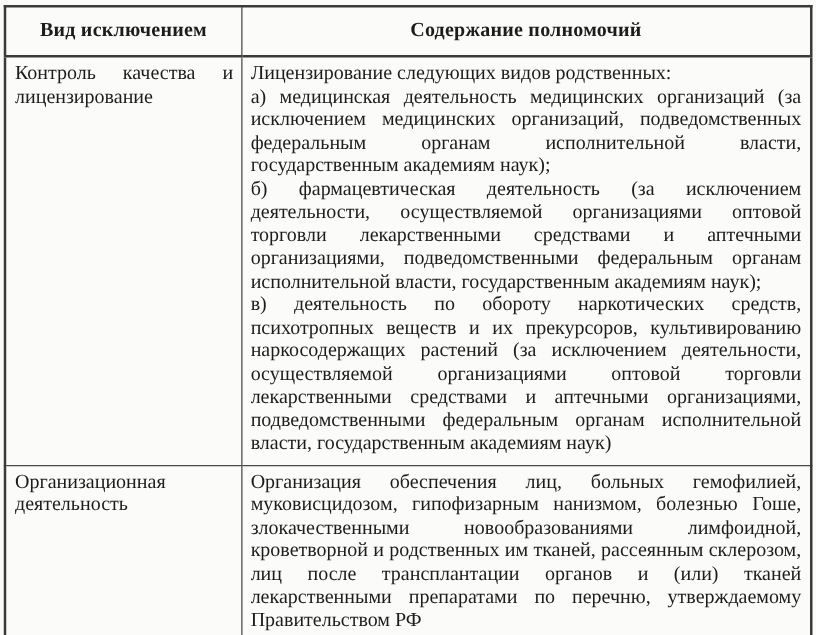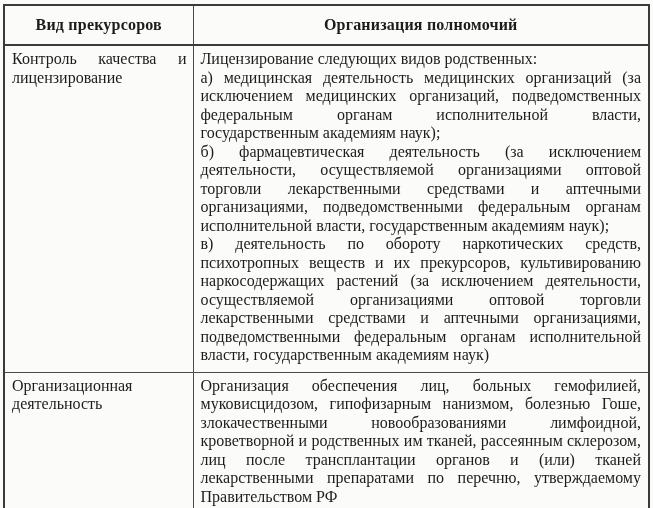--- a/index.html
+++ b/index.html
@@ -54,22 +54,22 @@
 </head>
 <body>
 
 <table class="doc-table">
   <colgroup>
     <col class="col-activity">
     <col class="col-content">
   </colgroup>
   <thead>
     <tr>
-      <th>Вид прекурсоров</th>
-      <th>Организация полномочий</th>
+      <th>Вид исключением</th>
+      <th>Содержание полномочий</th>
     </tr>
   </thead>
   <tbody>
       <tr>
         <td class="activity-cell">Контроль качества и лицензирование</td>
         <td class="content-cell">
           <div class="content-line">Лицензирование следующих видов родственных:</div>
           <div class="content-line">а) медицинская деятельность медицинских организаций (за исключением медицинских организаций, подведомственных федеральным органам исполнительной власти, государственным академиям наук);</div>
           <div class="content-line">б) фармацевтическая деятельность (за исключением деятельности, осуществляемой организациями оптовой торговли лекарственными средствами и аптечными организациями, подведомственными федеральным органам исполнительной власти, государственным академиям наук);</div>
           <div class="content-line">в) деятельность по обороту наркотических средств, психотропных веществ и их прекурсоров, культивированию наркосодержащих растений (за исключением деятельности, осуществляемой организациями оптовой торговли лекарственными средствами и аптечными организациями, подведомственными федеральным органам исполнительной власти, государственным академиям наук)</div>

